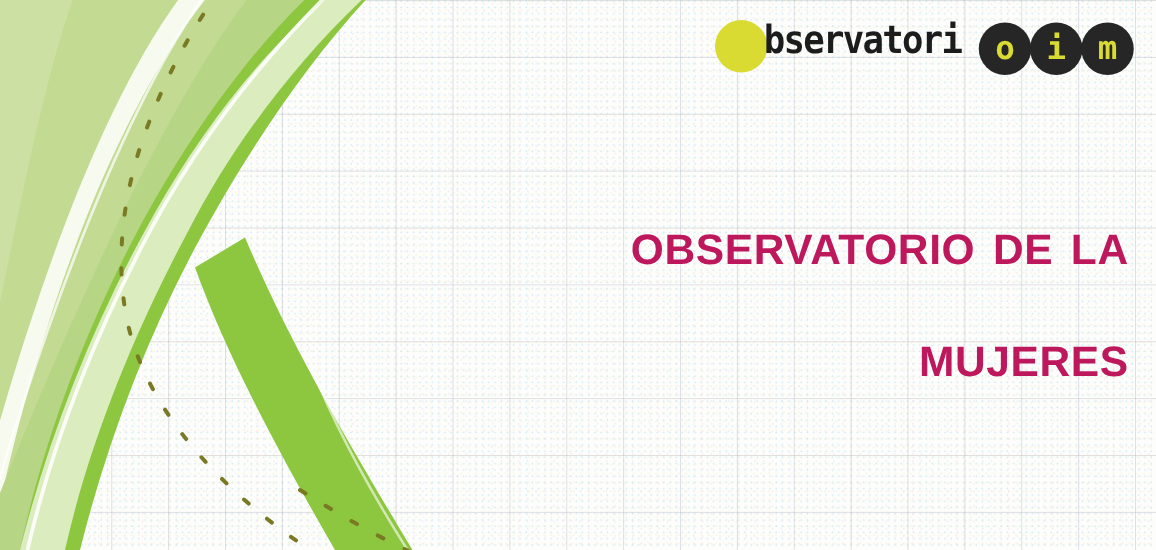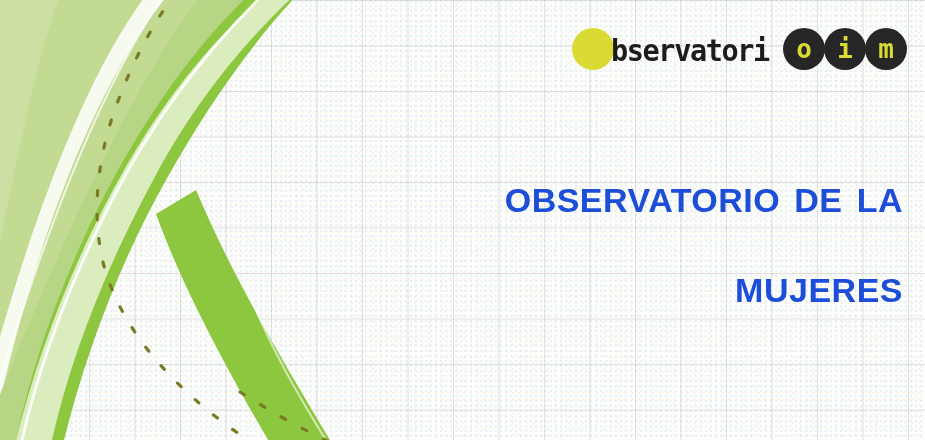--- a/index.html
+++ b/index.html
@@ -48,24 +48,23 @@
     position: absolute;
     left: 0; top: 0;
     width: 925px; height: 440px;
     z-index: 3;
   }
 
   
   .logo {
     position: absolute;
     right: 18px;
-    top: 26px;
+    top: 16px;
     z-index: 12;
     display: flex;
-    align-items: center;
     height: 46px;
   }
   .logo-dot {
     width: 42px;
     height: 42px;
     border-radius: 50%;
     background: #d9db33;
     flex: 0 0 auto;
   }
   .logo-word {
@@ -102,21 +101,21 @@
     margin-left: -1px;
   }
 
   
   .headline {
     position: absolute;
     right: 22px;
     top: 150px;
     z-index: 11;
     text-align: right;
-    color: #1d4ed8;
+    color: #be185d;
     font-family: "Liberation Sans", sans-serif;
     font-weight: 700;
   }
   .headline .line {
     display: block;
     font-size: 49px;
     line-height: 90px;
     font-variant: small-caps;
     text-transform: lowercase;
     letter-spacing: 0.5px;

